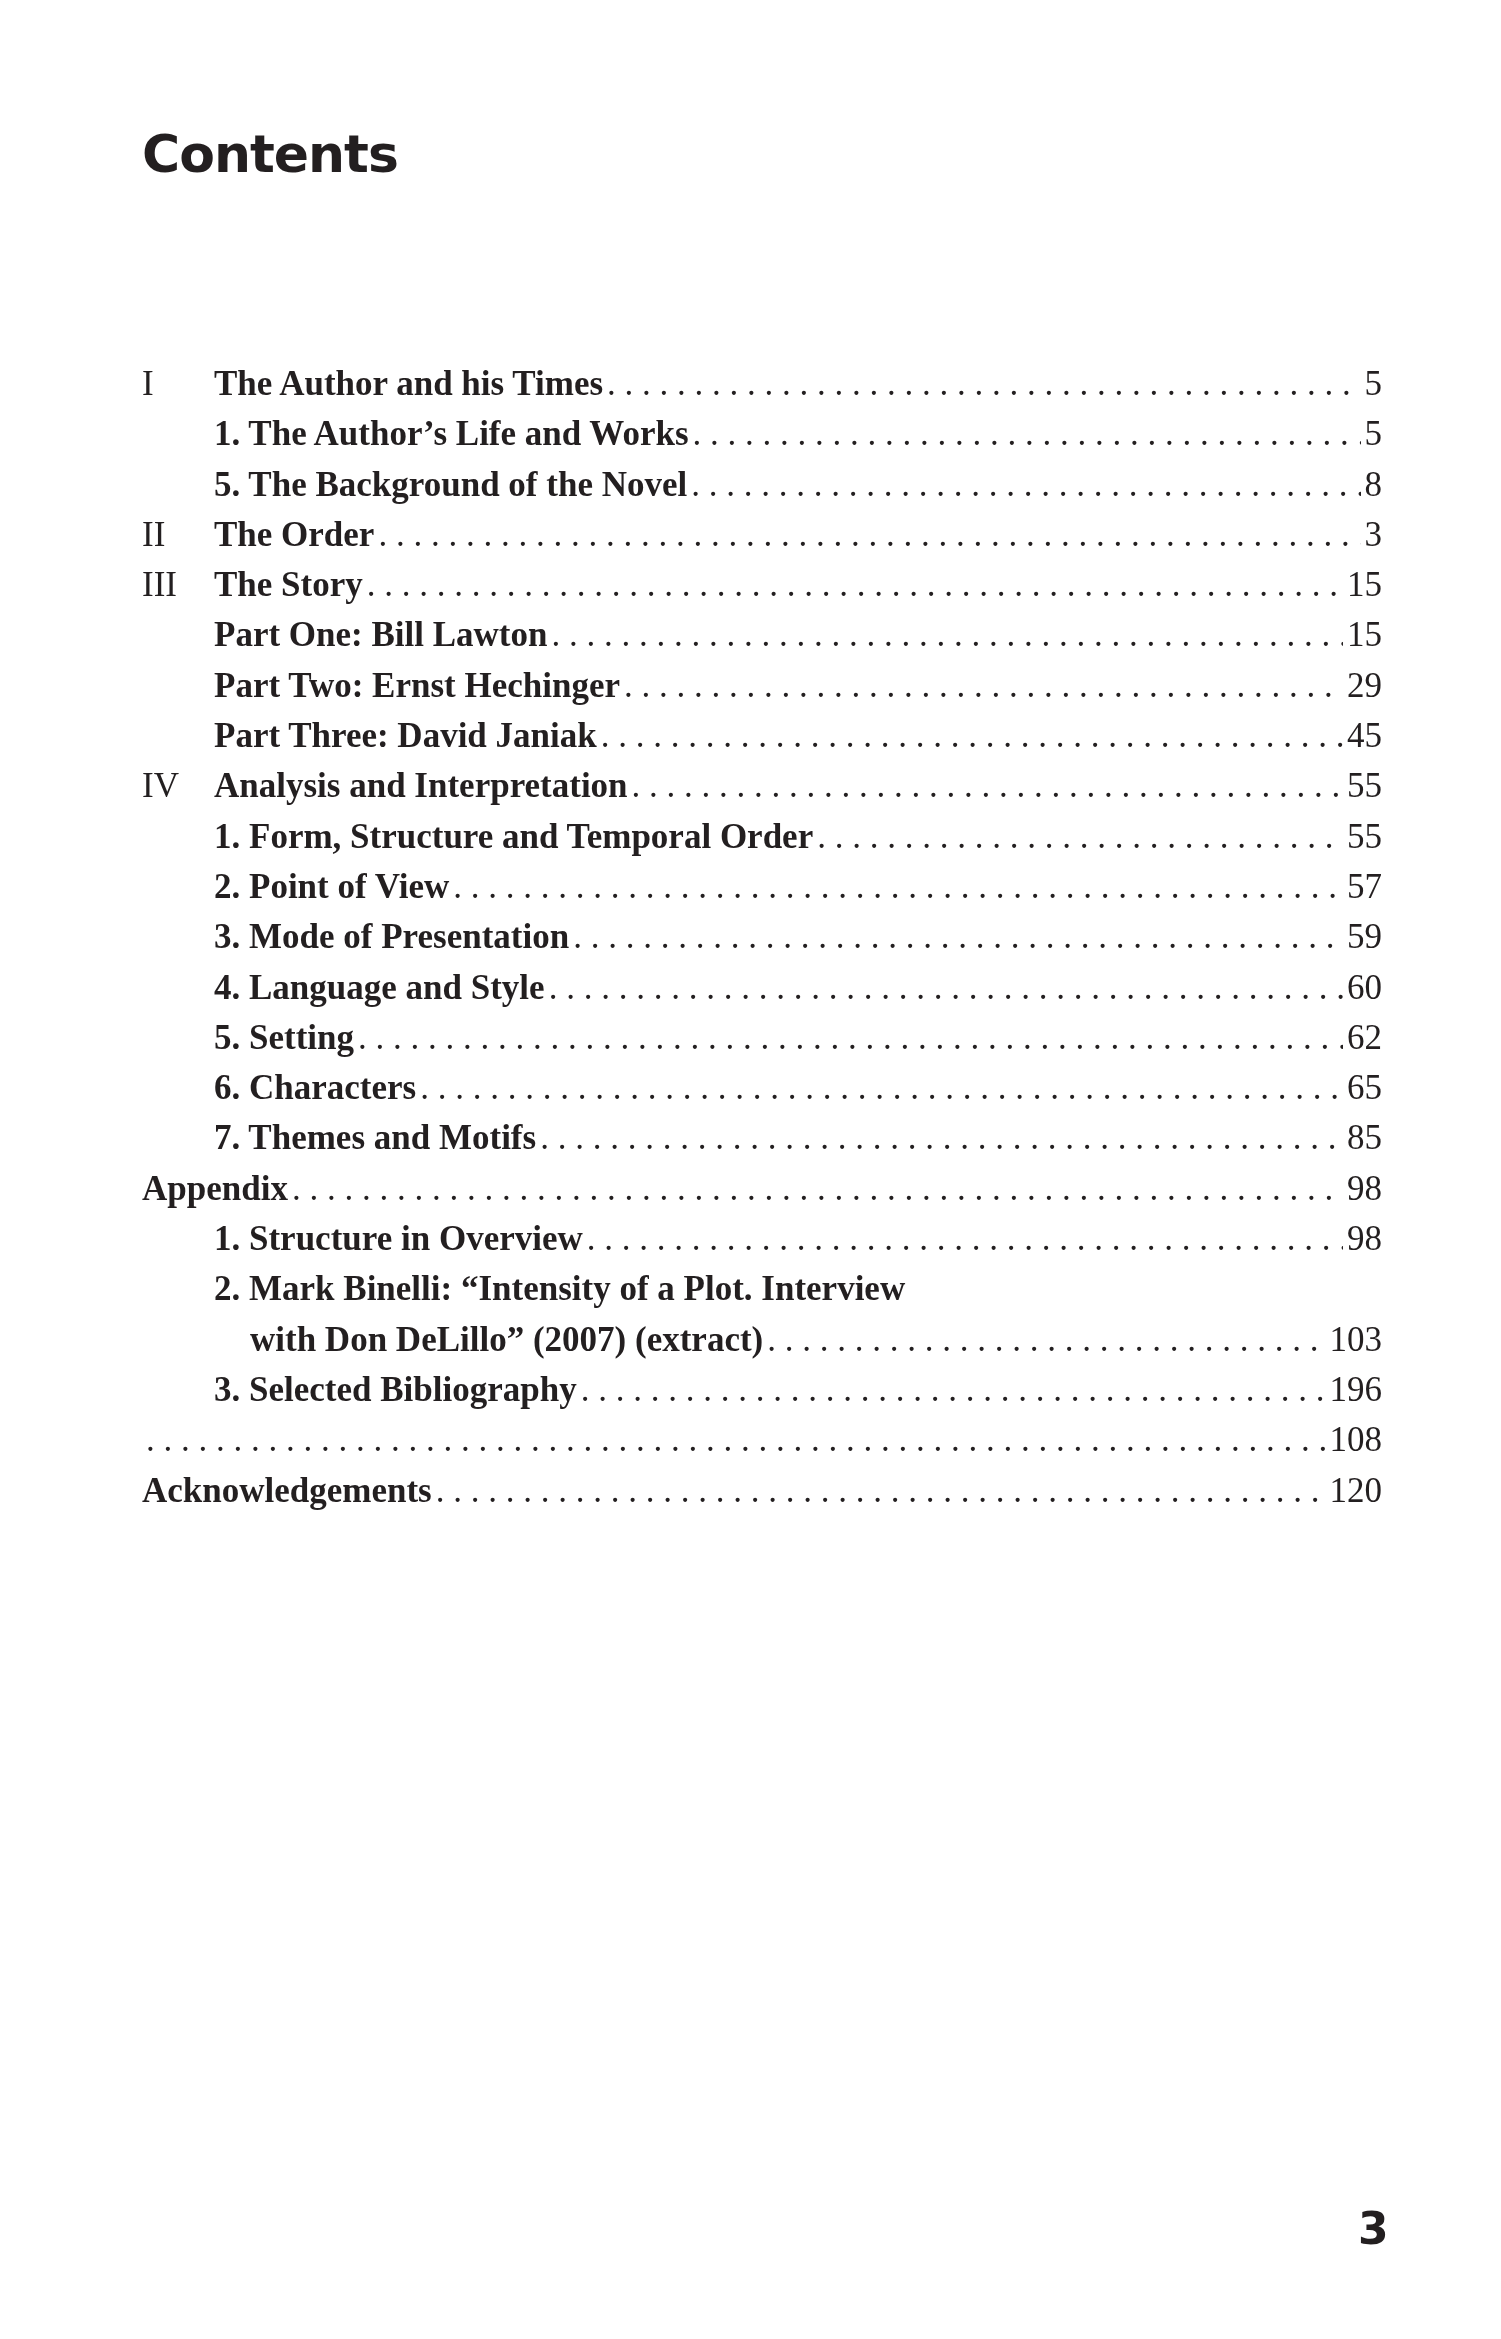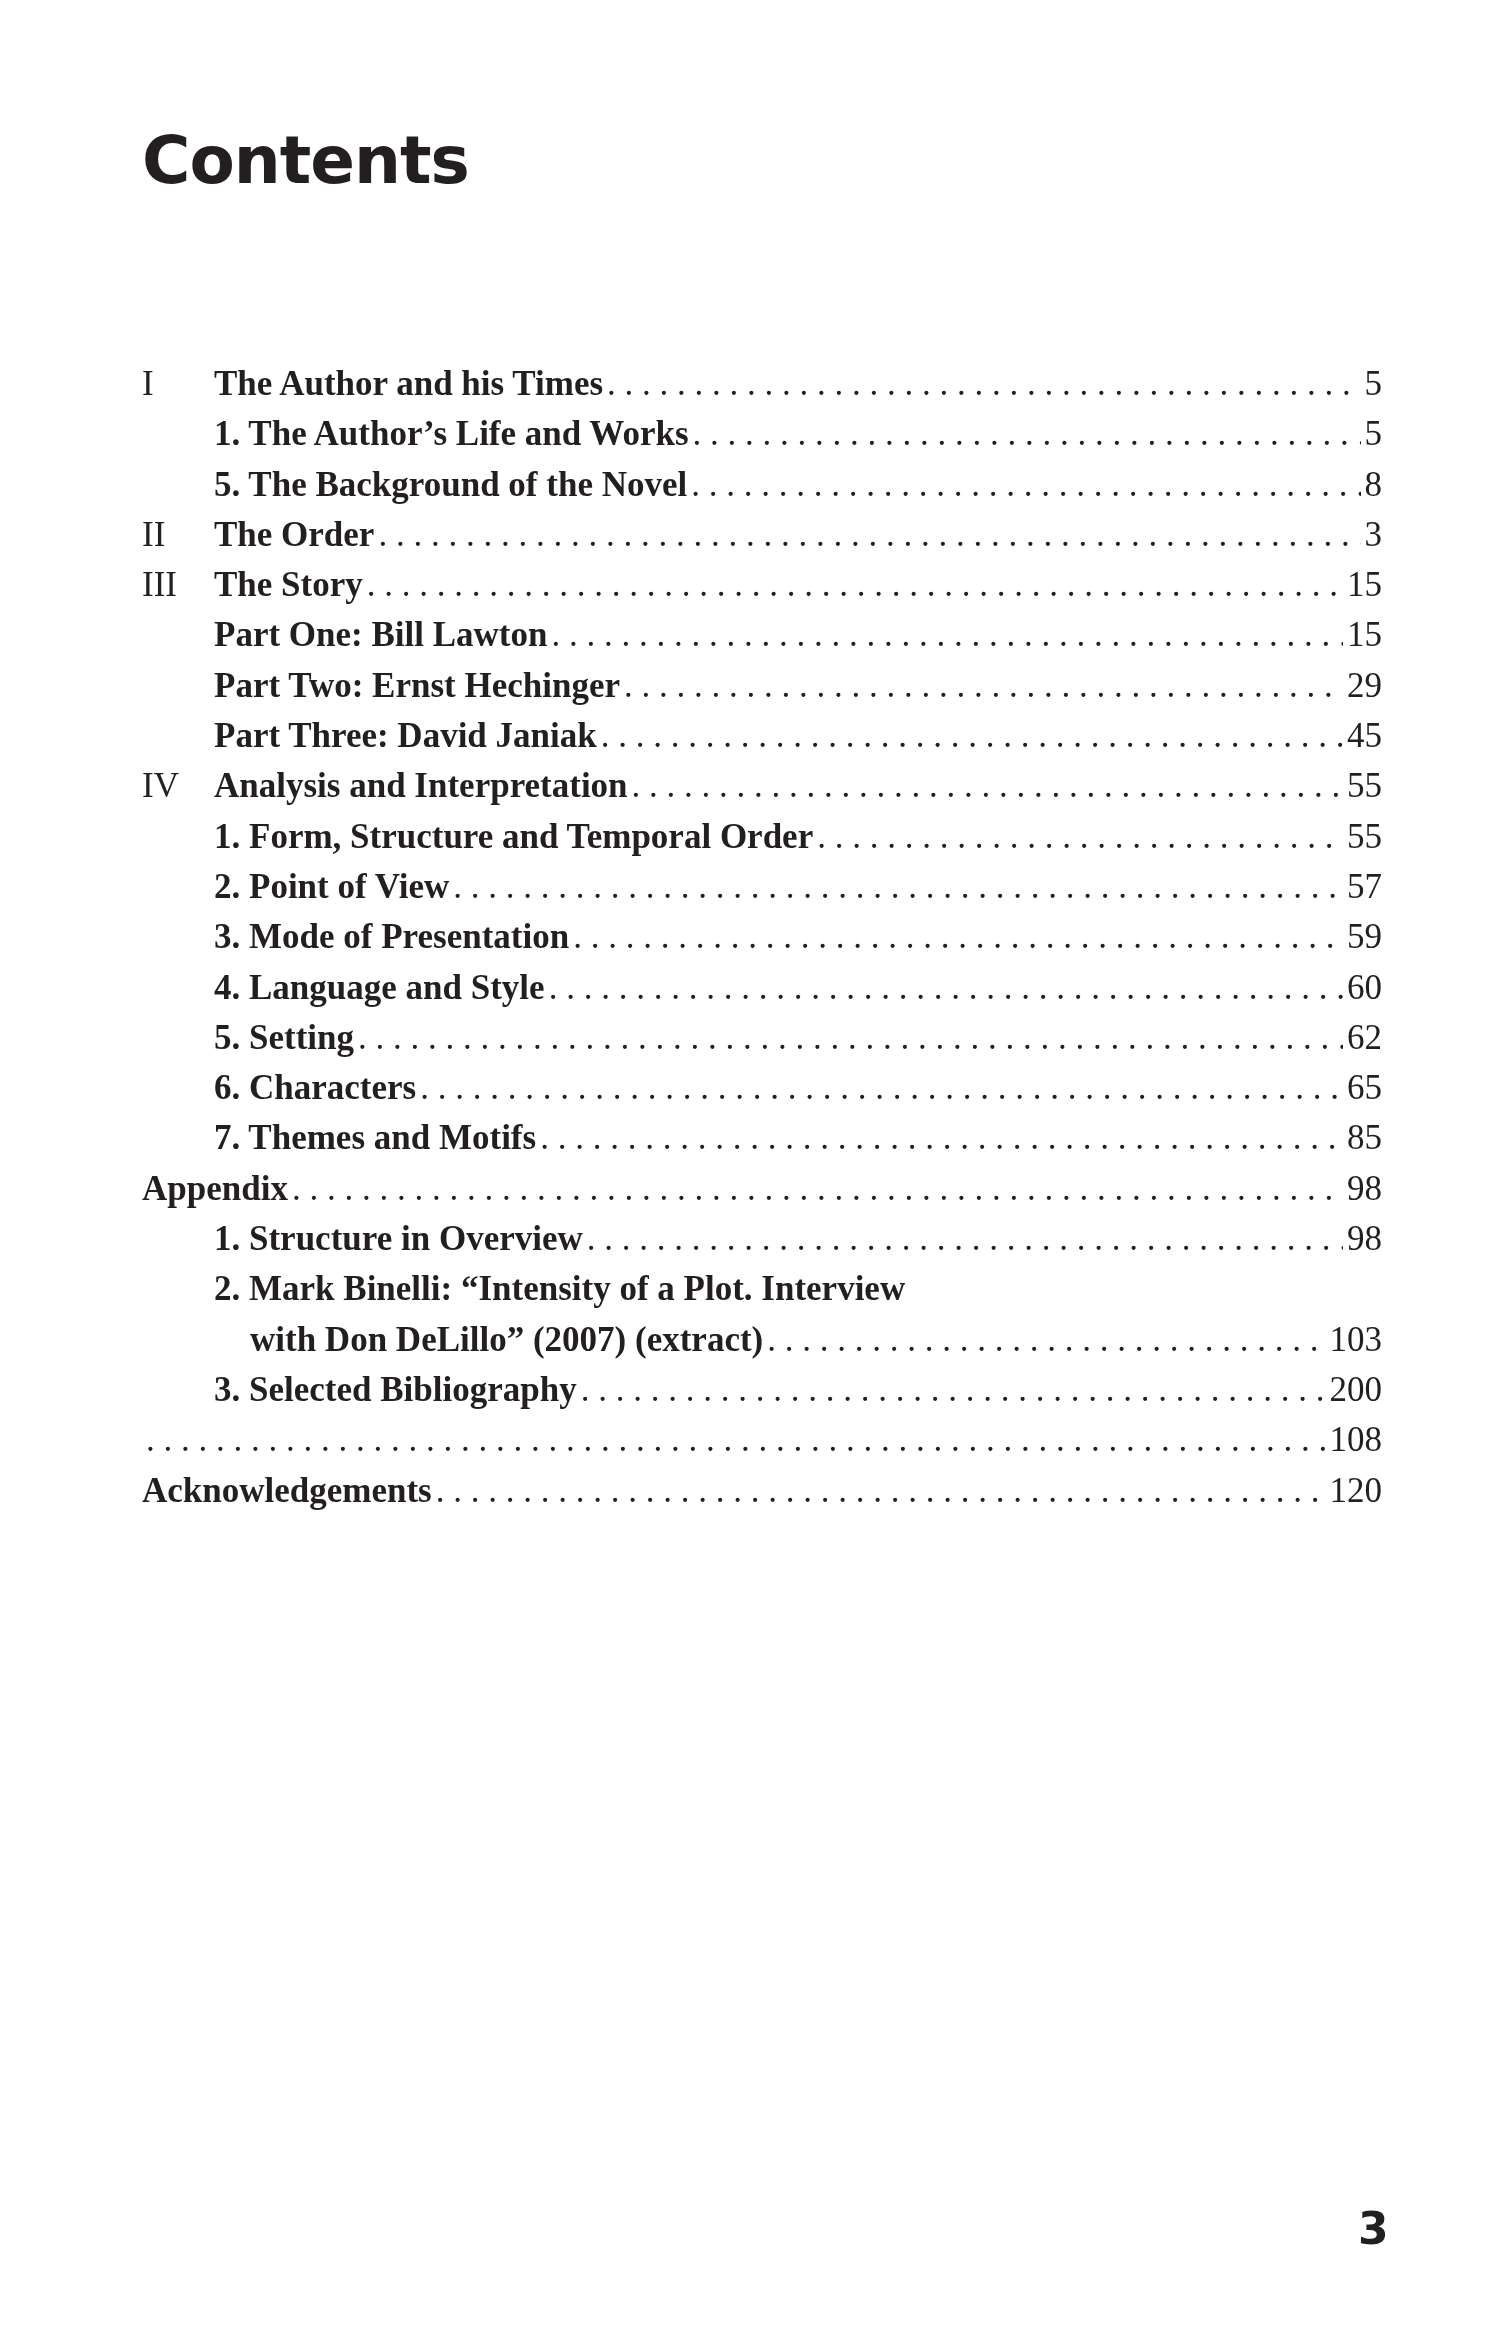--- a/index.html
+++ b/index.html
@@ -1,17 +1,17 @@
 <!DOCTYPE html>
 <html><head>
 <meta charset="utf-8">
 <style>
   html,body{margin:0;padding:0;background:#fff;}
   body{width:1501px;height:2339px;position:relative;overflow:hidden;color:#231f20;}
-  .title{position:absolute;left:142px;top:128px;font-family:"DejaVu Sans",sans-serif;font-weight:bold;font-size:66px;letter-spacing:-1px;line-height:1;}
+  .title{position:absolute;left:142px;top:128px;font-family:"DejaVu Sans",sans-serif;font-weight:bold;font-size:52px;letter-spacing:-1px;line-height:1;}
   .toc{position:absolute;left:142px;top:364px;width:1240px;font-family:"Liberation Serif",serif;font-size:35px;}
   .row{position:relative;height:50.3px;display:flex;align-items:baseline;white-space:nowrap;}
   .row.gap{}
   .num{width:72px;flex:none;}
   .indent{width:72px;flex:none;}
   .label{flex:none;font-weight:bold;}
   .leader{flex:1;overflow:hidden;margin:0 4px;letter-spacing:0;}
   .leader::after{content:". . . . . . . . . . . . . . . . . . . . . . . . . . . . . . . . . . . . . . . . . . . . . . . . . . . . . . . . . . . . . . . . . . . . . . . . . . . . . . . . . . . . . . . .";}
   .page{flex:none;text-align:right;}
   .page-no{position:absolute;left:1358px;top:2203px;font-family:"DejaVu Sans",sans-serif;font-weight:bold;font-size:44px;}
@@ -141,21 +141,21 @@
   <div class="row">
       <span class="indent"></span>
       <span class="label" style="padding-left:36px">with Don DeLillo” (2007) (extract)</span>
       <span class="leader"></span>
       <span class="page">103</span>
     </div>
   <div class="row">
       <span class="indent"></span>
       <span class="label">3. Selected Bibliography</span>
       <span class="leader"></span>
-      <span class="page">200</span>
+      <span class="page">196</span>
     </div>
 
   <div class="row gap">
     <span class="leader"></span>
     <span class="page">108</span>
   </div>
 
   <div class="row gap">
     <span class="label">Acknowledgements</span>
     <span class="leader"></span>

